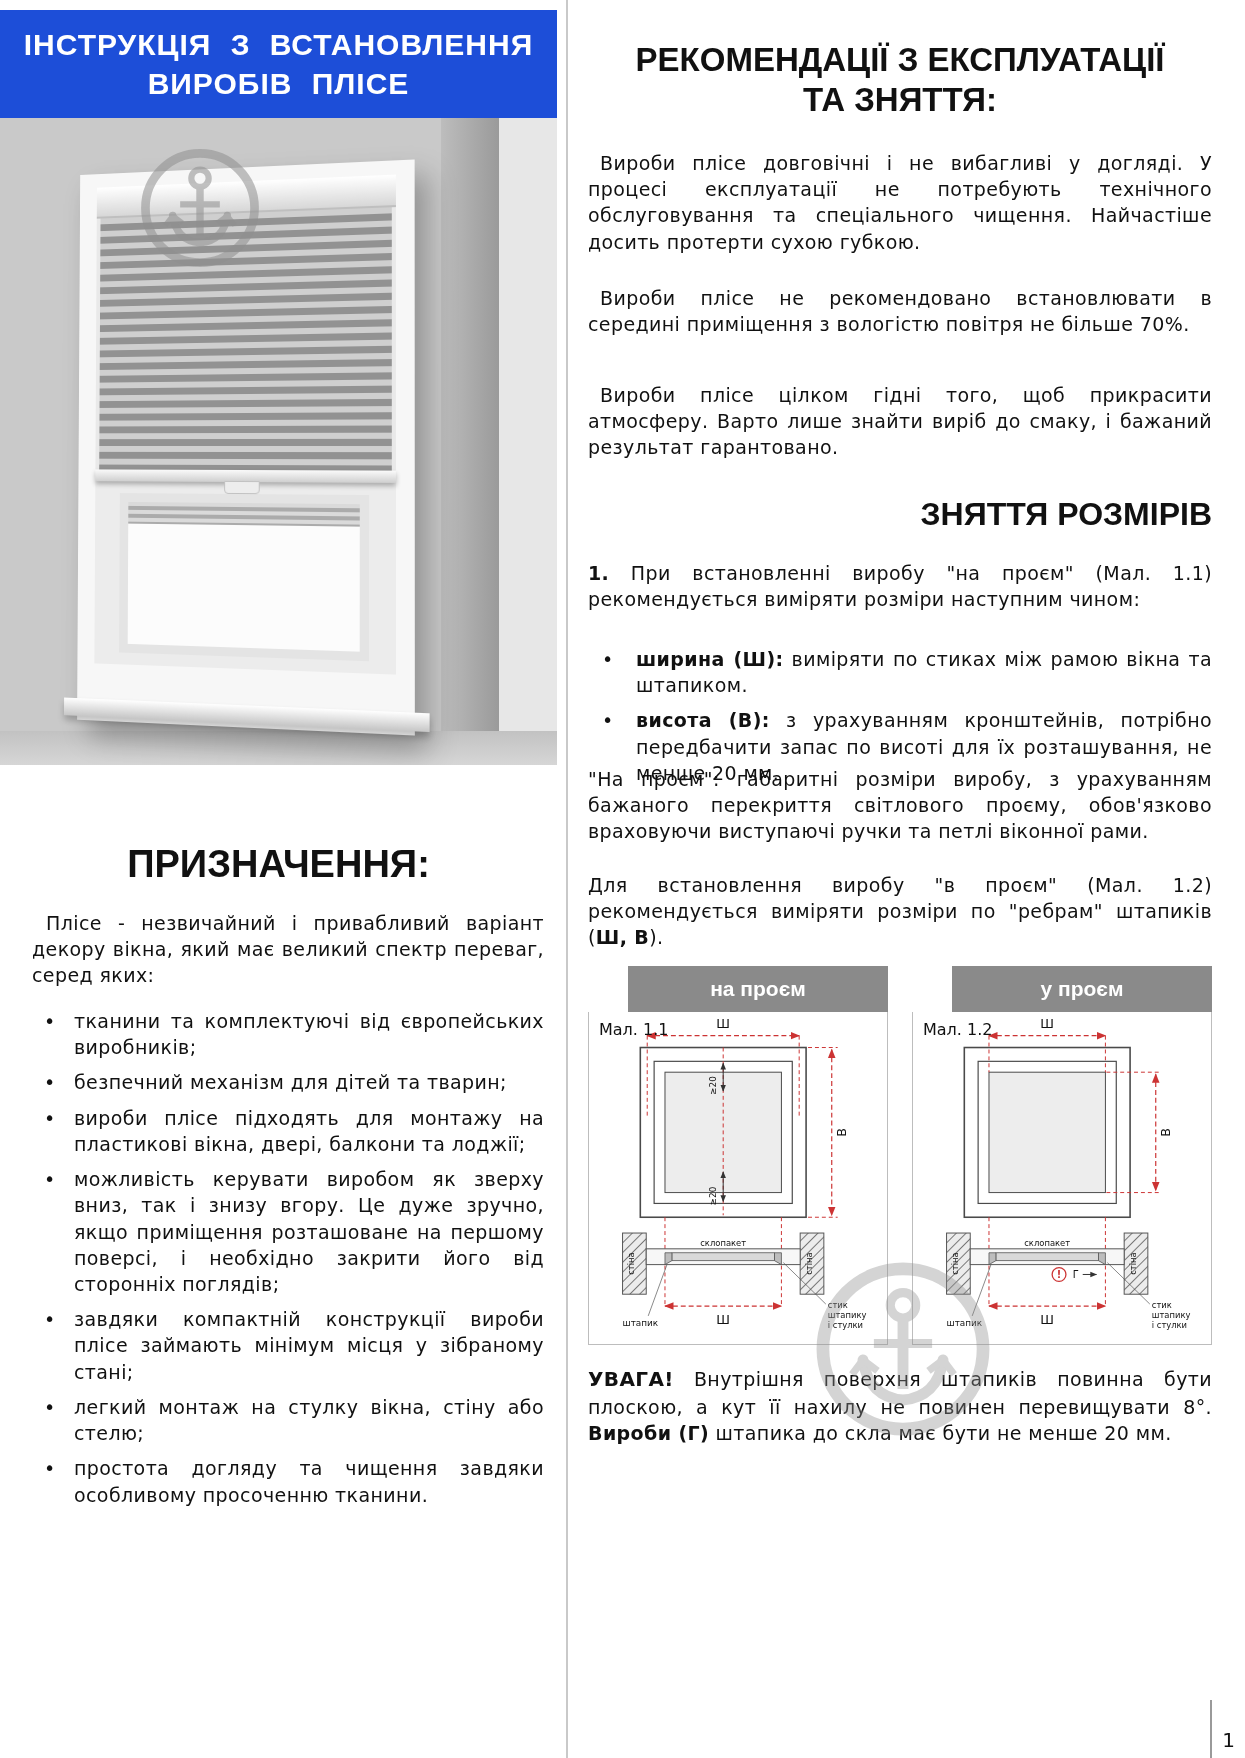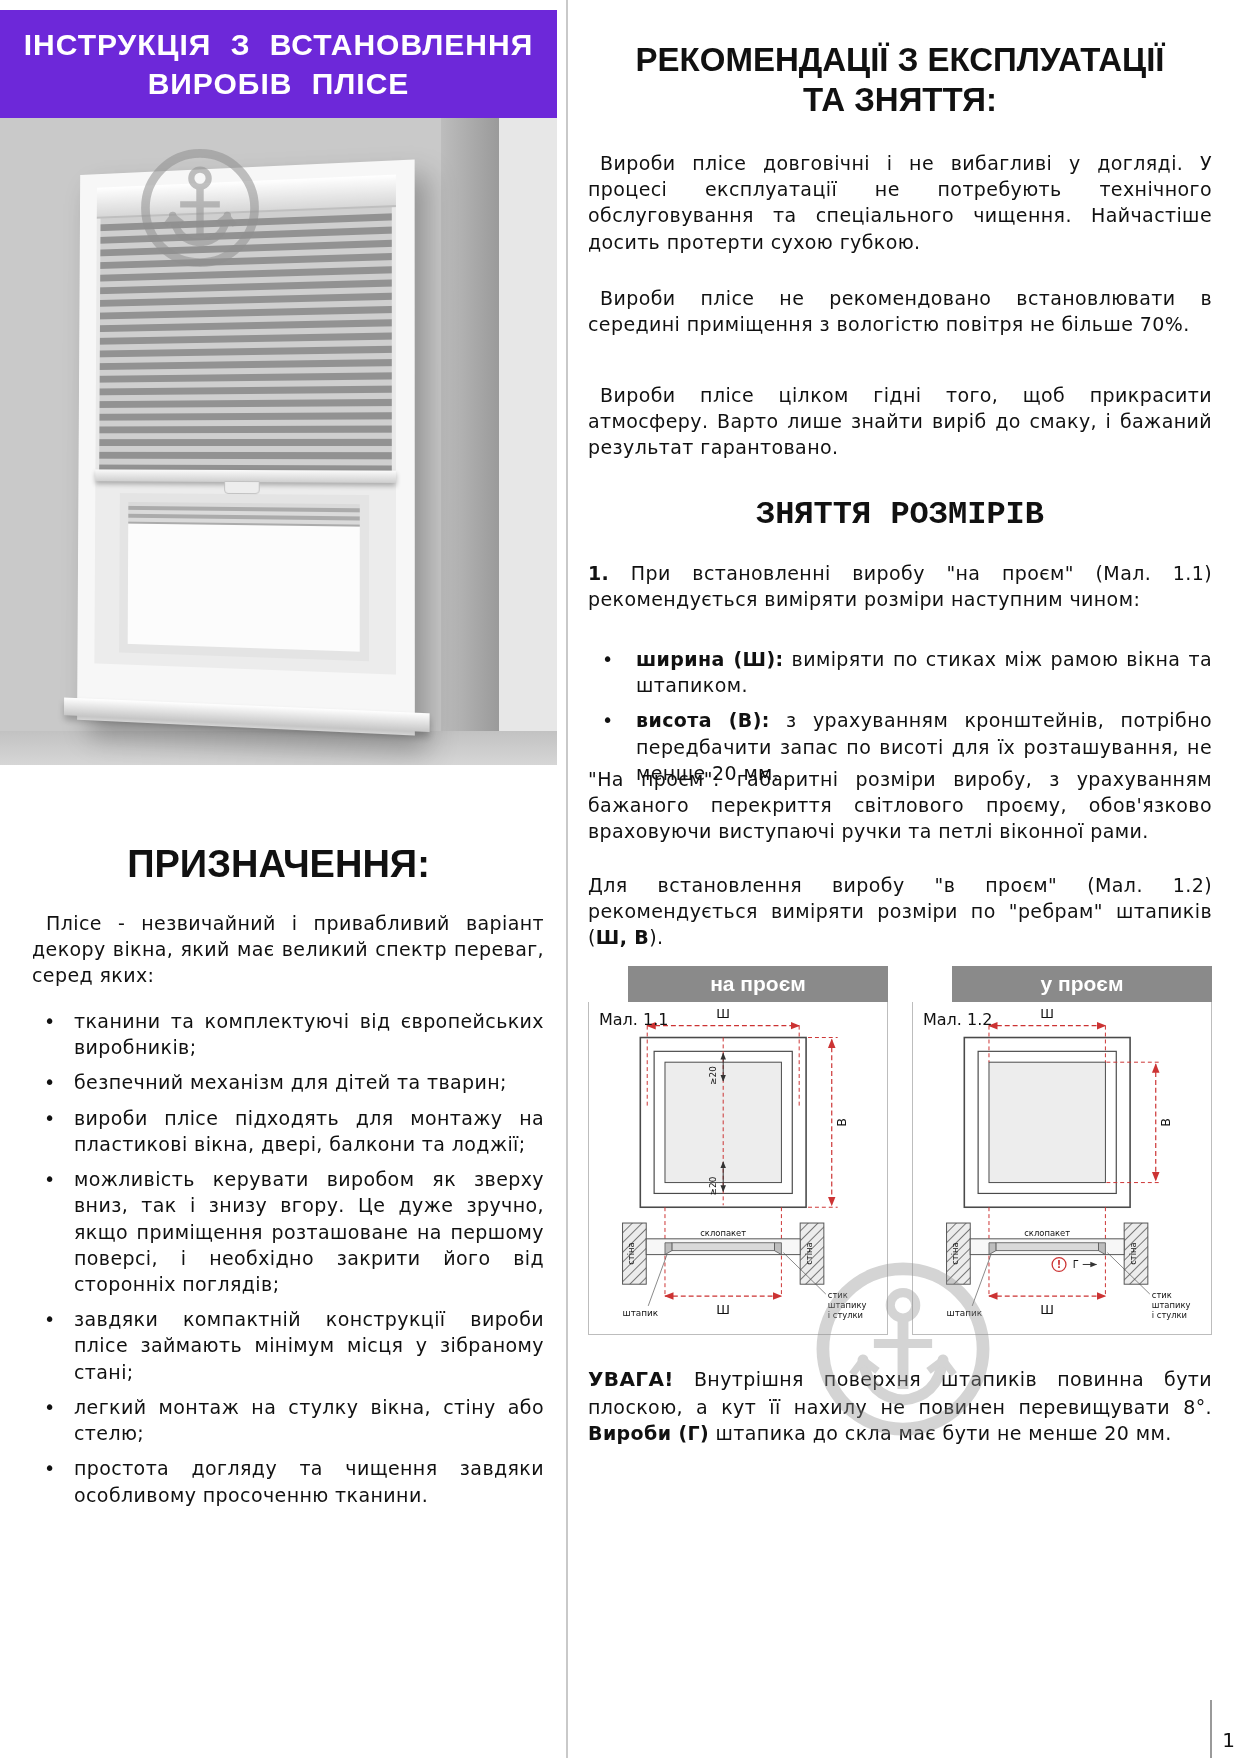--- a/index.html
+++ b/index.html
@@ -1,21 +1,21 @@
 <!DOCTYPE html>
 <html><head>
 <meta charset="utf-8">
 <style>
   * { margin:0; padding:0; box-sizing:border-box; }
   html,body { background:#ffffff; }
   body { font-family:"DejaVu Sans", sans-serif; color:#111; }
   .page { position:relative; width:1245px; height:1758px; background:#fff; overflow:hidden; margin:0 auto; }
 
   
-  .left-header { position:absolute; left:0; top:10px; width:557px; height:108px; background:#6d28d9;
+  .left-header { position:absolute; left:0; top:10px; width:557px; height:108px; background:#1d4ed8;
                  display:flex; flex-direction:column; align-items:center; justify-content:center; }
   .left-header .hline { color:#fff; font-family:"Liberation Sans",sans-serif; font-weight:700;
                         font-size:30px; line-height:1.3; letter-spacing:1px; word-spacing:10px; }
 
   .photo { position:absolute; left:0; top:118px; width:557px; height:647px; background:#c9c9c9; overflow:hidden; }
   .wall-dark  { position:absolute; right:58px; top:0; width:58px; height:100%;
                 background:linear-gradient(90deg,#bdbdbd,#9a9a9a); }
   .wall-light { position:absolute; right:0; top:0; width:58px; height:100%; background:#e7e7e7; }
   .floor-light{ position:absolute; left:0; bottom:0; width:100%; height:34px;
                 background:linear-gradient(#c2c2c2,#d6d6d6); }
@@ -51,33 +51,33 @@
 
   .divider { position:absolute; left:566px; top:0; width:2px; height:1758px; background:#c9c9c9; }
 
   
   .rb { position:absolute; left:588px; width:624px; }
   .care-title { top:40px; text-align:center; font-family:"Liberation Sans",sans-serif;
                 font-weight:700; font-size:33px; line-height:1.2; }
   .care-p1 { top:150px; }
   .care-p2 { top:285px; }
   .care-p3 { top:382px; }
-  .measure-title { top:496px; text-align:center; font-family:Liberation Mono, monospace;
+  .measure-title { top:496px; text-align:right; font-family:Liberation Sans, sans-serif;
                    font-weight:700; font-size:32px; }
   .measure-intro { top:560px; }
   .measure-bullets { top:646px; list-style:none; }
   .measure-bullets li { padding-left:48px; }
   .measure-bullets li::before { left:14px; }
   .measure-p2 { top:766px; }
   .measure-p3 { top:872px; }
   .lead { font-weight:700; }
 
   .diagrams-row { top:966px; display:flex; justify-content:space-between; }
   .diagram-panel { width:300px; }
-  .diagram-header { height:36px; background:#8a8a8a; color:#fff; display:flex; align-items:center;
+  .diagram-header { height:46px; background:#8a8a8a; color:#fff; display:flex; align-items:center;
                     justify-content:center; font-family:"Liberation Sans",sans-serif;
                     font-weight:700; font-size:21px;margin-left:40px; }
   .diagram-body { position:relative; border:1px solid #bdbdbd; border-top:none; background:#fff; }
   .diagram-caption { position:absolute; top:8px; left:10px; font-size:16px; color:#111; }
   .diag-svg { width:100%; height:auto; display:block; }
   .diag-svg text { font-family:"DejaVu Sans",sans-serif; }
 
   .attention { top:1366px; }
   .attention .label { font-weight:700; font-size:20px; }
   .attention .b { font-weight:700; }

